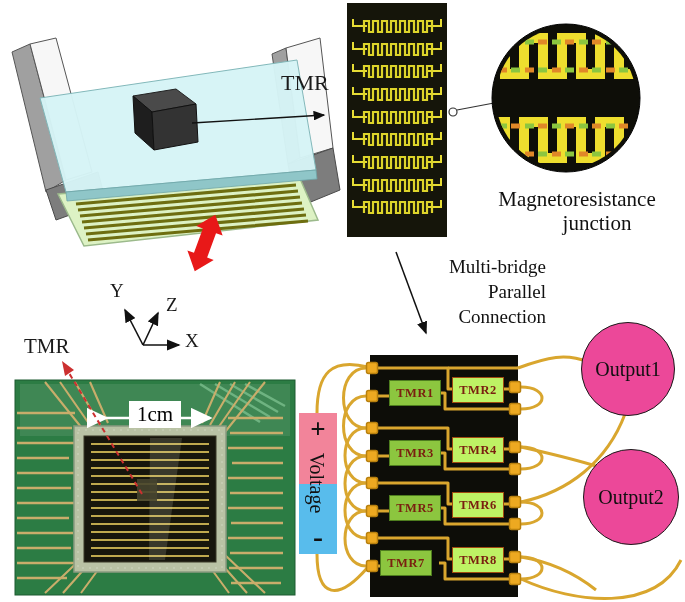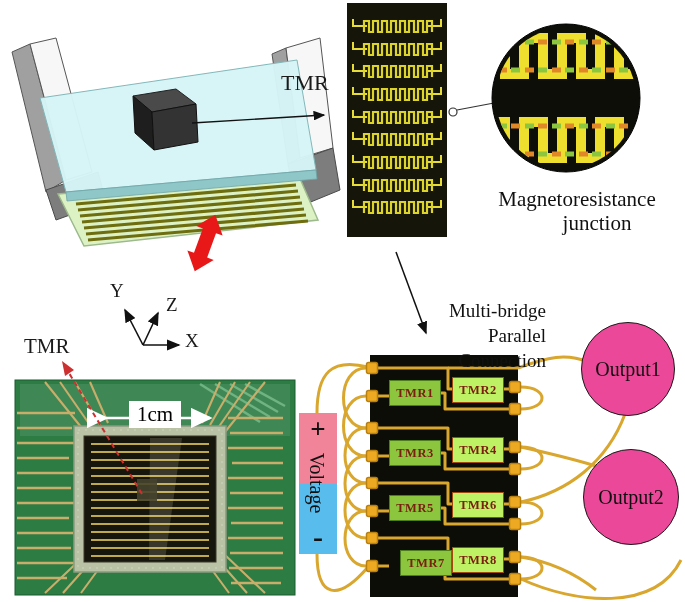--- a/index.html
+++ b/index.html
@@ -18,21 +18,21 @@
              font-family:"Liberation Sans","DejaVu Sans",sans-serif;letter-spacing:1px;z-index:30;}
   .voltage-plus{position:absolute;left:299px;top:413px;width:38px;height:71px;background:#f2849a;}
   .voltage-minus{position:absolute;left:299px;top:484px;width:38px;height:70px;background:#58bcec;}
   .vplus-txt{position:absolute;left:299px;top:414px;width:38px;text-align:center;font-size:27px;font-weight:bold;}
   .vminus-txt{position:absolute;left:299px;top:520px;width:38px;text-align:center;font-size:30px;font-weight:bold;}
   .vlabel{position:absolute;left:268px;top:473px;width:100px;height:20px;text-align:center;
           font-size:20px;transform:rotate(90deg);}
   .scale-chip{position:absolute;left:129px;top:401px;width:52px;height:27px;background:#ffffff;
               display:flex;align-items:center;justify-content:center;font-size:21px;color:#000000;z-index:6;}
   .mj-text{position:absolute;font-size:21px;}
-  .mb-text{position:absolute;left:398px;top:254px;width:148px;text-align:right;font-size:19px;line-height:25px;margin-top:44px;}
+  .mb-text{position:absolute;left:398px;top:254px;width:148px;text-align:right;font-size:19px;line-height:25px;}
 </style>
 </head>
 <body>
 
 <div class="canvas">
 
   <svg class="abs" style="left:0;top:0;z-index:1" width="685" height="602" viewBox="0 0 685 602">
     <defs>
       <marker id="ah" markerWidth="9" markerHeight="7" refX="7.5" refY="3.5" orient="auto">
         <path d="M0,0 L8.5,3.5 L0,7 z" fill="#111"></path>
@@ -230,19 +230,19 @@
   <div class="vplus-txt" style="z-index:5">+</div>
   <div class="vlabel" style="z-index:5">Voltage</div>
   <div class="vminus-txt" style="z-index:5">-</div>
 
   <div class="tmr-block tmr-green" style="left:389px;top:380px;z-index:5">TMR1</div>
   <div class="tmr-block tmr-orange" style="left:452px;top:377px;z-index:5">TMR2</div>
   <div class="tmr-block tmr-green" style="left:389px;top:440px;z-index:5">TMR3</div>
   <div class="tmr-block tmr-orange" style="left:452px;top:437px;z-index:5">TMR4</div>
   <div class="tmr-block tmr-green" style="left:389px;top:495px;z-index:5">TMR5</div>
   <div class="tmr-block tmr-orange" style="left:452px;top:492px;z-index:5">TMR6</div>
-  <div class="tmr-block tmr-green" style="left:400px;top:550px;z-index:5">TMR7</div>
+  <div class="tmr-block tmr-green" style="left:380px;top:550px;z-index:5">TMR7</div>
   <div class="tmr-block tmr-orange" style="left:452px;top:547px;z-index:5">TMR8</div>
 
   <div class="output-circle" style="left:581px;top:322px;width:92px;height:92px;z-index:5">Output1</div>
   <div class="output-circle" style="left:583px;top:449px;width:94px;height:94px;z-index:5">Output2</div>
 
 </div>
 
 </body></html>

